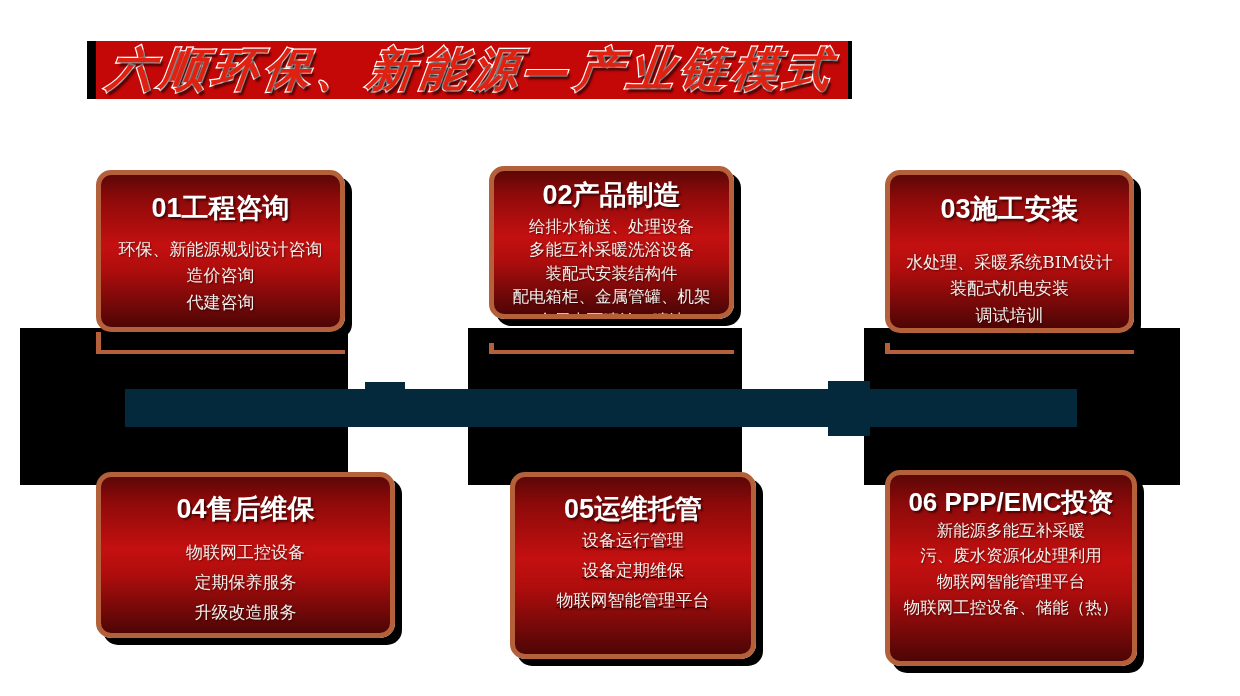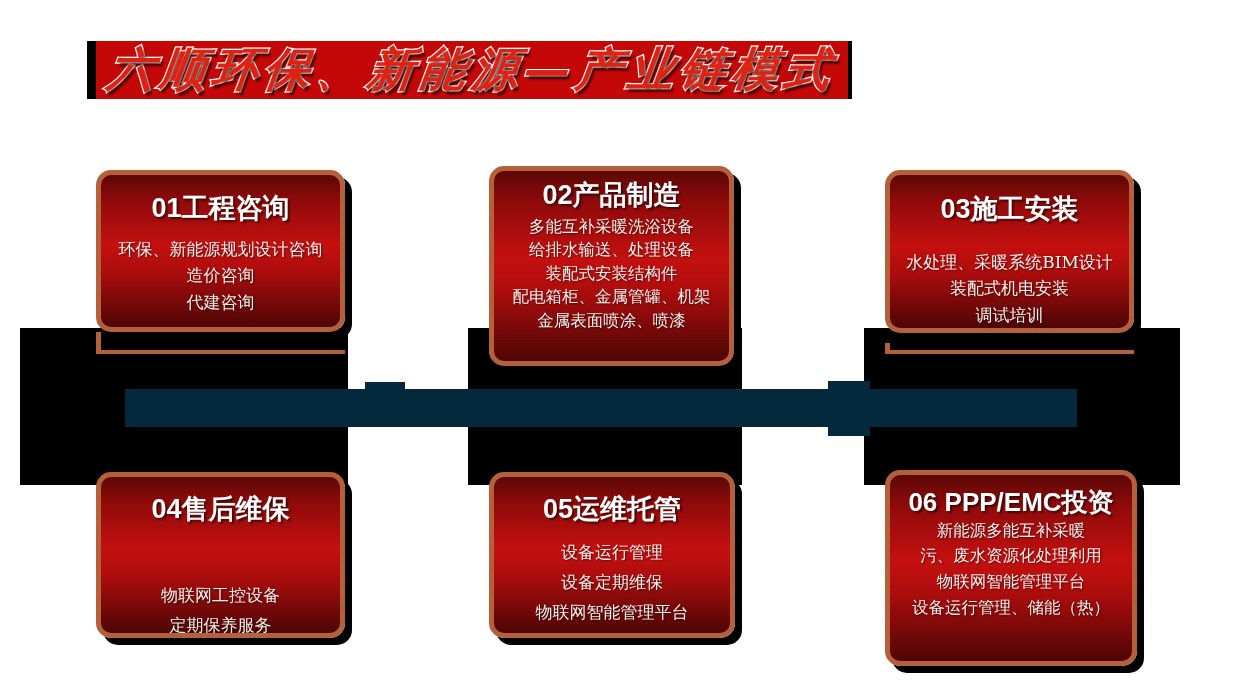--- a/index.html
+++ b/index.html
@@ -147,33 +147,33 @@
     font-size: 17px;
     line-height: 1.55;
     white-space: nowrap;
     text-shadow: 1px 1px 2px rgba(0,0,0,0.5);
   }
 
   
   #card-01 { left: 96px;  top: 170px; width: 249px; height: 162px; padding-top: 18px; }
   #card-01 .card-lines { margin-top: 12px; }
 
-  #card-02 { left: 489px; top: 166px; width: 245px; height: 200px; padding-top: 9px; }
+  #card-02 { left: 489px; top: 166px; width: 245px; height: 153px; padding-top: 9px; }
   #card-02 .card-line { font-size: 16.5px; line-height: 1.42; }
   #card-02 .card-lines { margin-top: 4px; }
 
   #card-03 { left: 885px; top: 170px; width: 249px; height: 163px; padding-top: 19px; }
   #card-03 .card-lines { margin-top: 24px; }
 
-  #card-04 { left: 96px;  top: 472px; width: 249px; height: 166px; padding-top: 17px; gap: 43px; }
+  #card-04 { left: 96px;  top: 472px; width: 299px; height: 166px; padding-top: 17px; }
   #card-04 .card-lines { margin-top: 13px; }
   #card-04 .card-line { line-height: 1.75; }
 
-  #card-05 { left: 489px; top: 472px; width: 246px; height: 166px; padding-top: 17px; }
-  #card-05 .card-lines { margin-top: 13px; }
+  #card-05 { left: 510px; top: 472px; width: 246px; height: 187px; padding-top: 17px; }
+  #card-05 .card-lines { margin-top: 1px; text-decoration: underline; }
   #card-05 .card-line { line-height: 1.75; }
 
   #card-06 { left: 885px; top: 470px; width: 252px; height: 196px; padding-top: 13px; }
   #card-06 .card-title { font-size: 26px; }
   #card-06 .card-lines { }
   #card-06 .card-line { font-size: 16.5px; line-height: 1.55; }
 
   
   .connector {
     position: absolute;
@@ -223,22 +223,22 @@
   <div class="card-lines">
     <div class="card-line">环保、新能源规划设计咨询</div>
     <div class="card-line">造价咨询</div>
     <div class="card-line">代建咨询</div>
   </div>
 </div>
 
 <div class="card" id="card-02">
   <div class="card-title">02产品制造</div>
   <div class="card-lines">
+    <div class="card-line">给排水输送、处理设备</div>
     <div class="card-line">多能互补采暖洗浴设备</div>
-    <div class="card-line">给排水输送、处理设备</div>
     <div class="card-line">装配式安装结构件</div>
     <div class="card-line">配电箱柜、金属管罐、机架</div>
     <div class="card-line">金属表面喷涂、喷漆</div>
   </div>
 </div>
 
 <div class="card" id="card-03">
   <div class="card-title">03施工安装</div>
   <div class="card-lines">
     <div class="card-line">水处理、采暖系统BIM设计</div>
@@ -264,15 +264,15 @@
     <div class="card-line">物联网智能管理平台</div>
   </div>
 </div>
 
 <div class="card" id="card-06">
   <div class="card-title">06 PPP/EMC投资</div>
   <div class="card-lines">
     <div class="card-line">新能源多能互补采暖</div>
     <div class="card-line">污、废水资源化处理利用</div>
     <div class="card-line">物联网智能管理平台</div>
-    <div class="card-line">设备运行管理、储能（热）</div>
+    <div class="card-line">物联网工控设备、储能（热）</div>
   </div>
 </div>
 
 </body></html>

